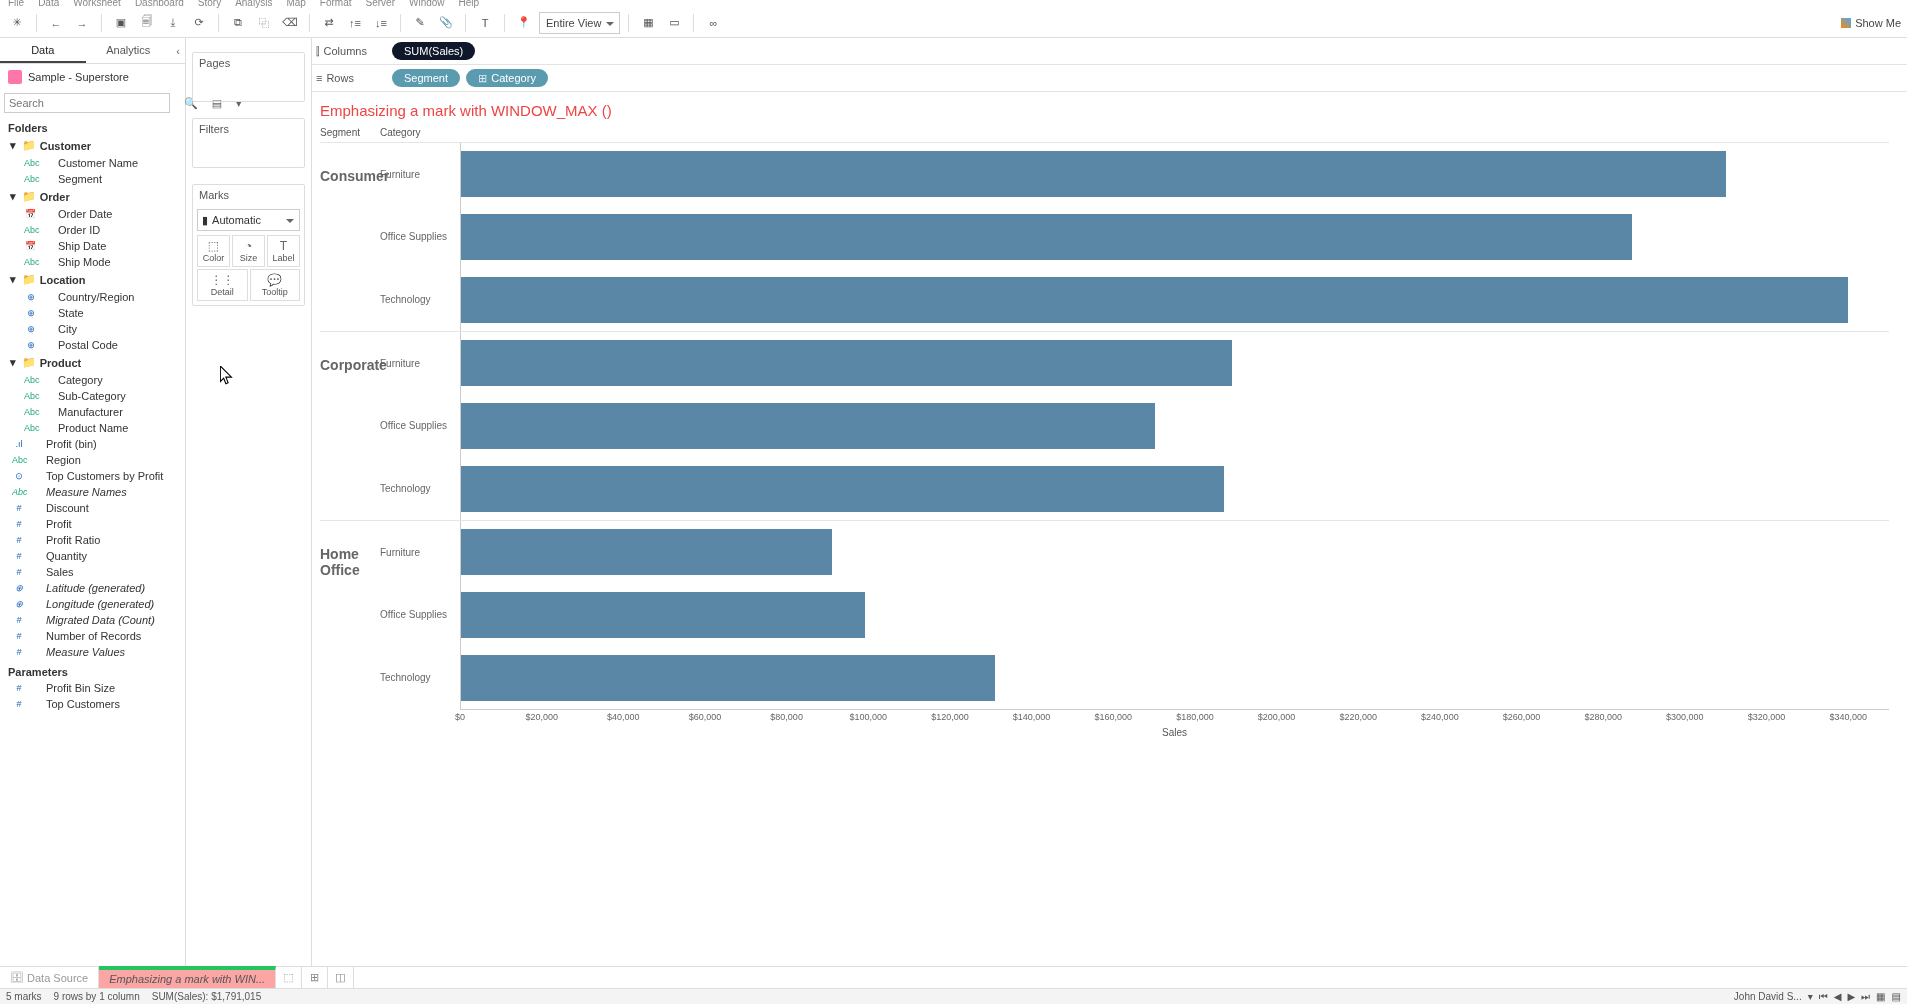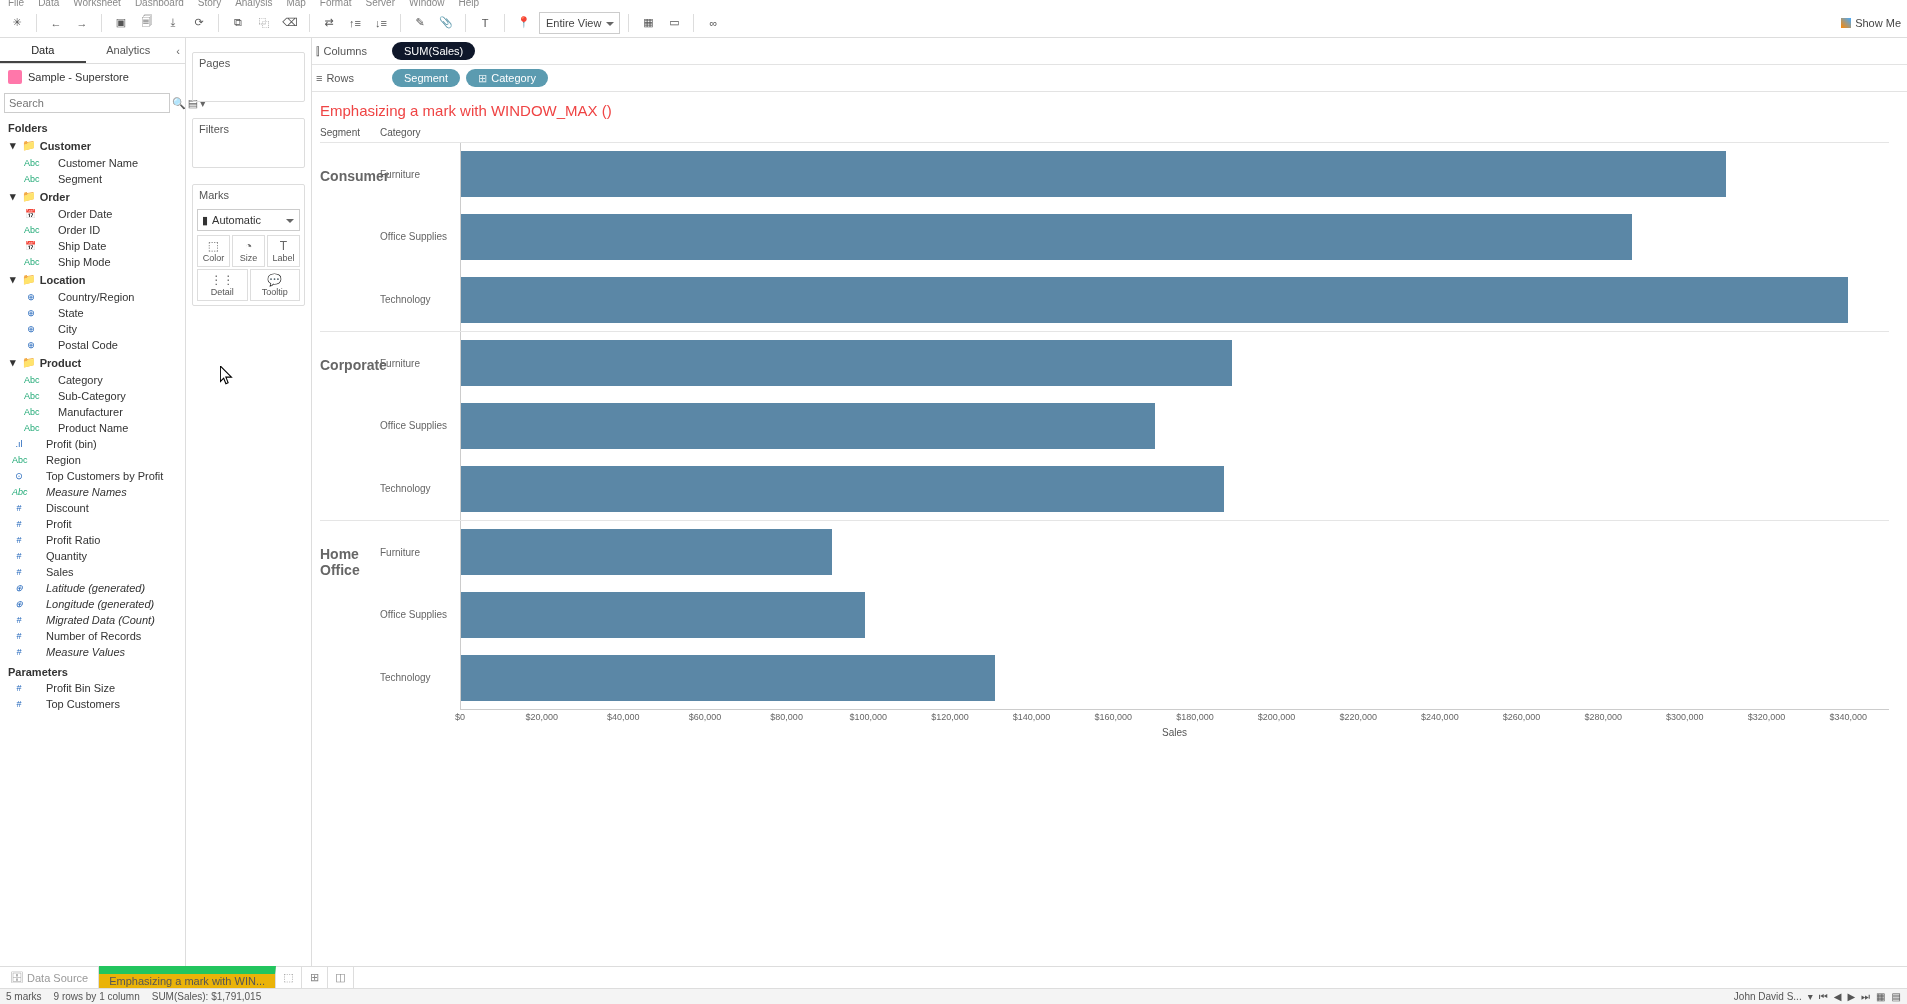--- a/index.html
+++ b/index.html
@@ -22,21 +22,21 @@
 .main { display: flex; height: calc(100vh - 8px - 30px - 22px - 16px); }
 
 
 .pane-left { width: 186px; border-right: 1px solid #ddd; display: flex; flex-direction: column; }
 .tabs { display: flex; border-bottom: 1px solid #ddd; }
 .tab { flex: 1; text-align: center; padding: 6px 0 5px; font-size: 11px; color: #555; cursor: default; }
 .tab.active { border-bottom: 2px solid #444; color: #222; }
 .caret-btn { width: 14px; display:flex; align-items:center; justify-content:center; color:#666;}
 .ds-row { display: flex; align-items: center; gap: 6px; padding: 6px 8px; }
 .ds-icon { width: 14px; height: 14px; background: #f7a; border-radius: 2px; }
-.search-row { display: flex; align-items: center; padding: 3px 4px; gap: 2px; }
+.search-row { display: flex; align-items: center; padding: 3px 4px; gap: 14px; }
 .search-row input { flex: 1; border: 1px solid #ccc; height: 20px; padding: 0 18px 0 4px; font-size: 11px; }
 .sicon { width: 18px; height: 18px; display:flex; align-items:center; justify-content:center; color:#666;}
 .section-hdr { padding: 6px 8px 2px; font-weight: bold; font-size: 11px; color: #333; }
 .tree { overflow-y: auto; flex: 1; font-size: 11px; }
 .folder { padding: 3px 4px 3px 10px; display: flex; align-items: center; gap: 4px; color: #333; font-weight: bold; cursor:default;}
 .folder .chev { width: 8px; }
 .field { padding: 2px 4px 2px 24px; display: flex; align-items: center; gap: 20px; color: #333; cursor:default;}
 .field.l0 { padding-left: 12px; }
 .ftype { width: 14px; text-align: center; font-size: 9px; color: #2a7; }
 .ftype.num { color: #26b; }
@@ -80,21 +80,21 @@
 .bar-track { flex: 1; height: 100%; position: relative; display: flex; align-items: center; border-left: 1px solid #ccc; }
 .bar { height: 46px; background: #5b87a6; }
 
 .x-axis { display: flex; margin-left: 140px; font-size: 9px; color: #666; position: relative; height: 14px; border-top: 1px solid #ccc;}
 .x-tick { position: absolute; transform: translateX(-50%); top: 2px; }
 .x-title { text-align: center; font-size: 10px; color: #555; margin-left: 140px; margin-top: 4px; }
 
 
 .sheet-tabs { height: 22px; border-top: 1px solid #ddd; display: flex; align-items: stretch; font-size: 11px; }
 .sheet-tab { padding: 0 10px; display: flex; align-items: center; border-right: 1px solid #ddd; cursor: default; color: #555; }
-.sheet-tab.active { background: #eab308; border-top: 8px solid #22c55e; margin-top: -1px; }
+.sheet-tab.active { background: #fca5a5; border-top: 4px solid #22c55e; margin-top: -1px; font-style: italic; }
 .sheet-tab.ds { color: #999; }
 .sheet-btn { width: 26px; display: flex; align-items: center; justify-content: center; color: #888; border-right: 1px solid #ddd;}
 
 
 .status { height: 16px; background: #f4f4f4; border-top: 1px solid #ddd; display: flex; align-items: center; font-size: 10px; color: #555; padding: 0 6px; gap: 12px; position: relative;}
 .status .right { position: absolute; right: 6px; display: flex; align-items: center; gap: 6px; }
 
 .cursor { position: absolute; pointer-events: none; width: 14px; height: 20px; }
 </style>
 </head>

